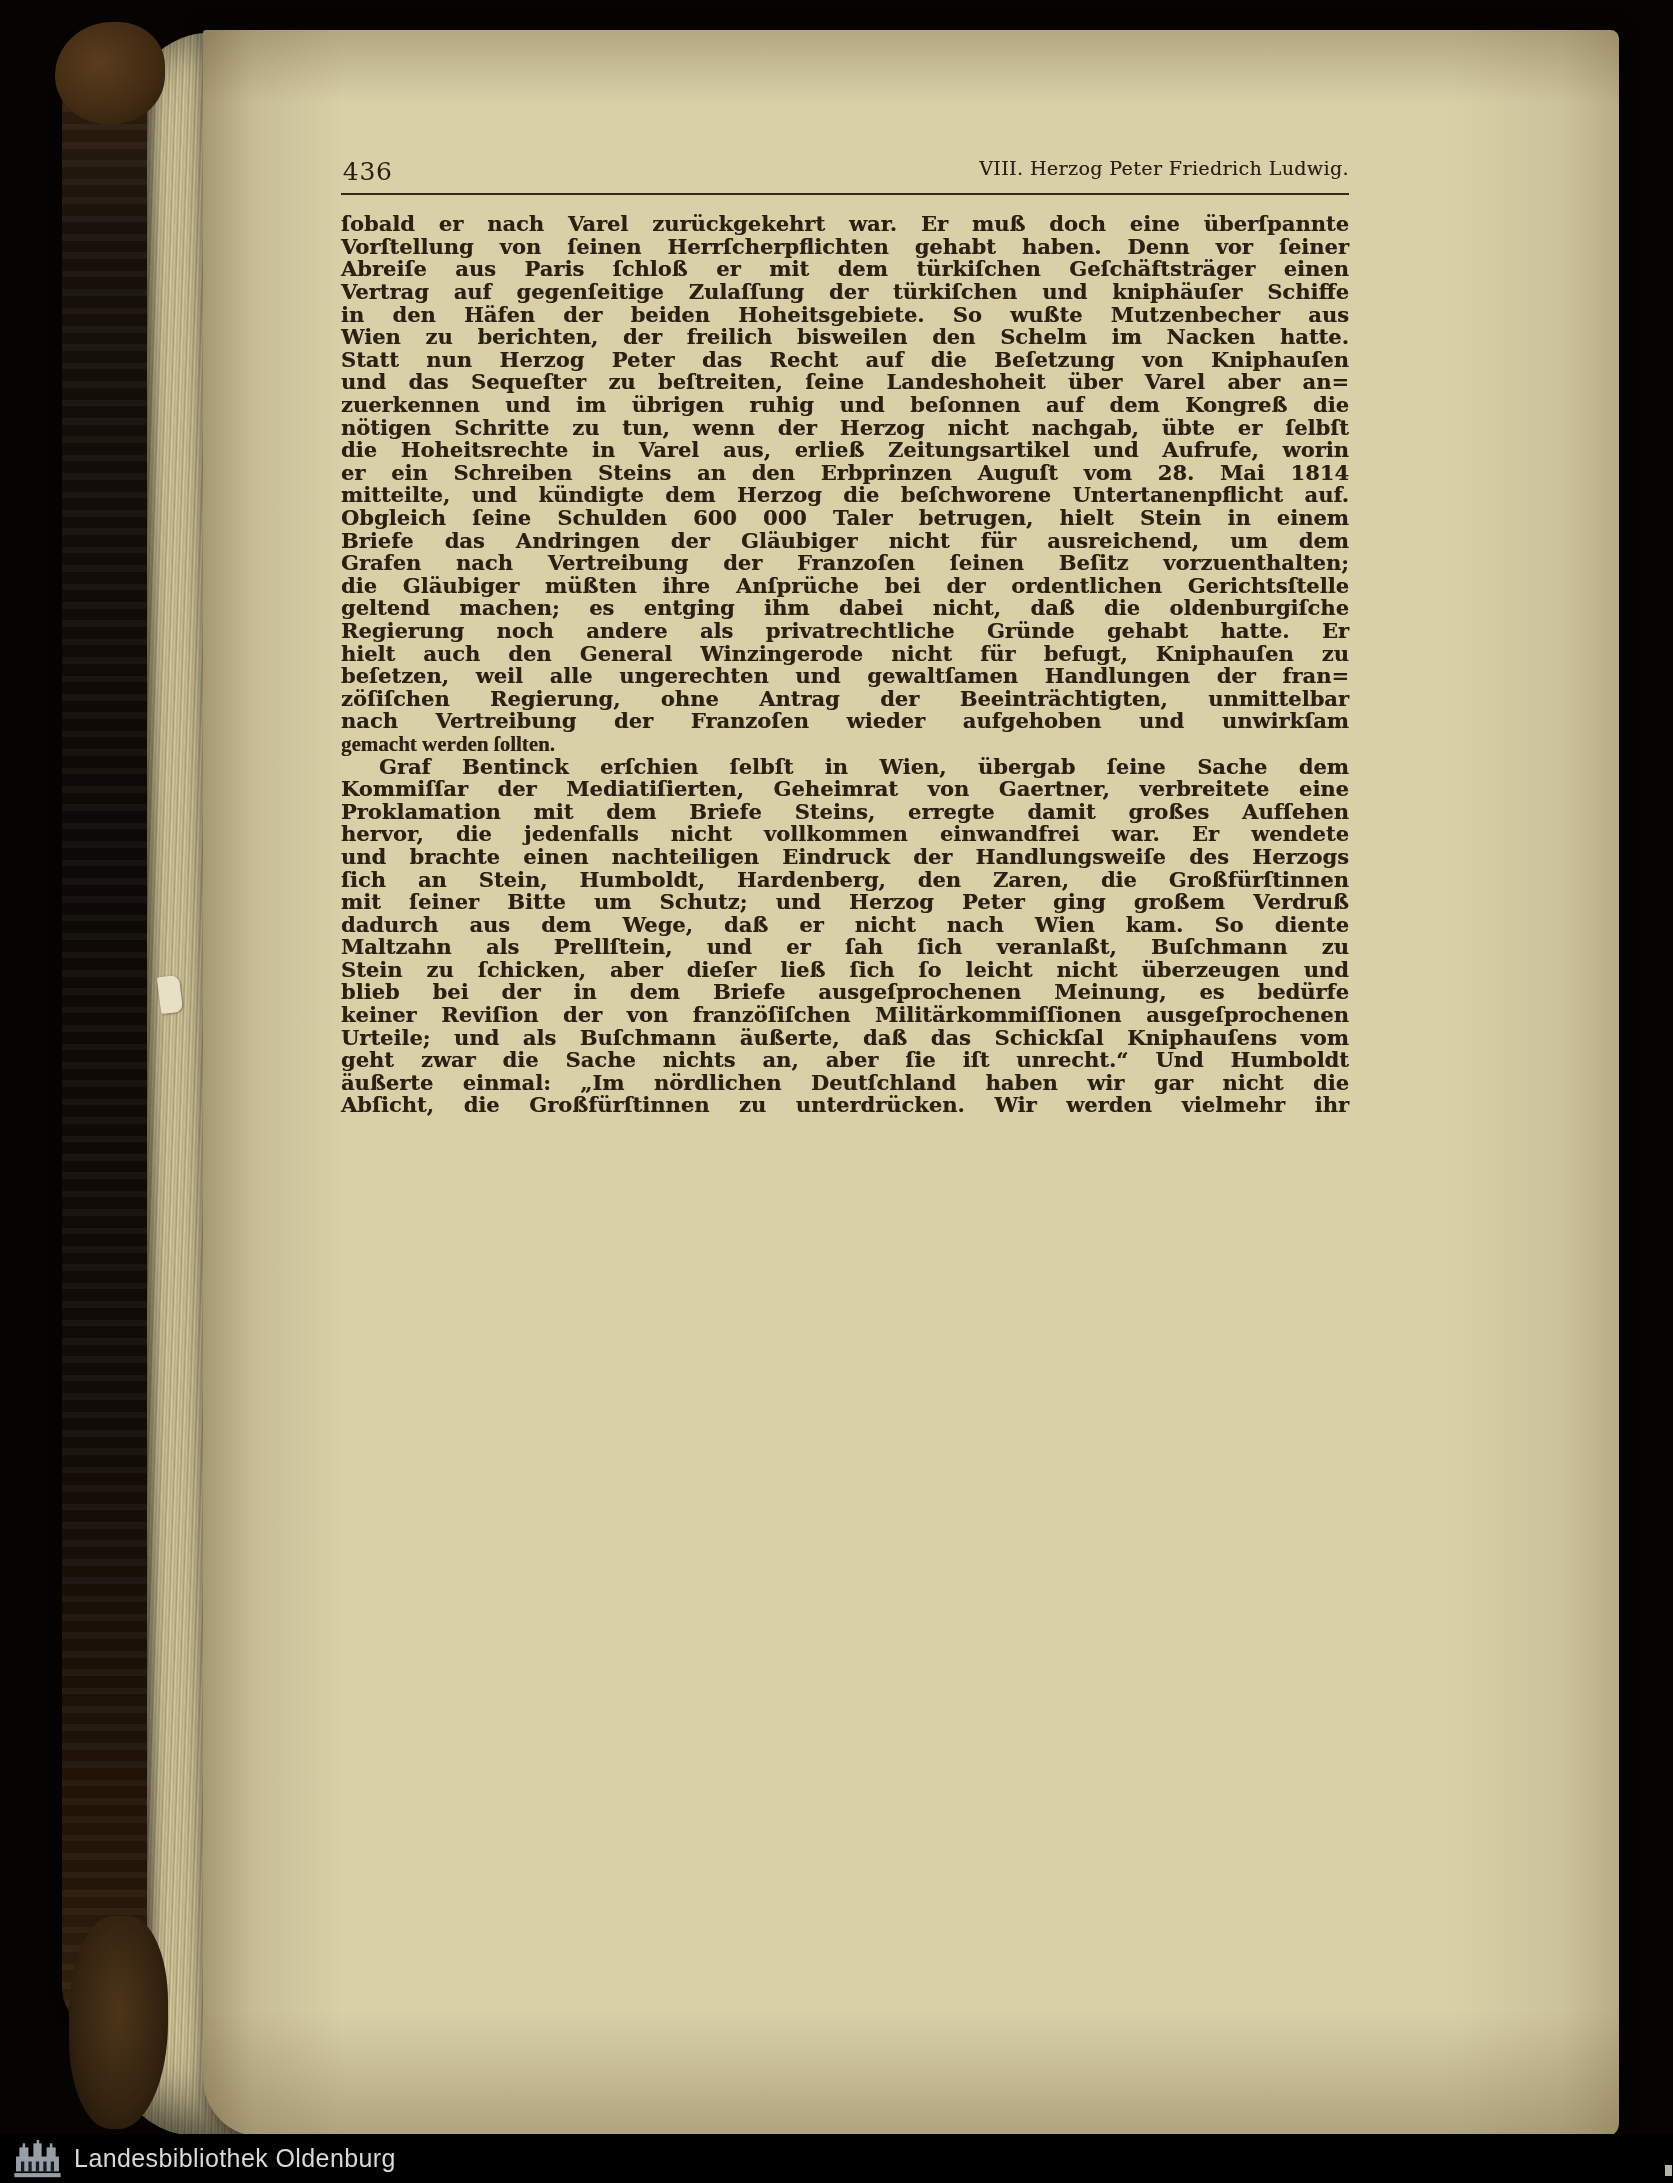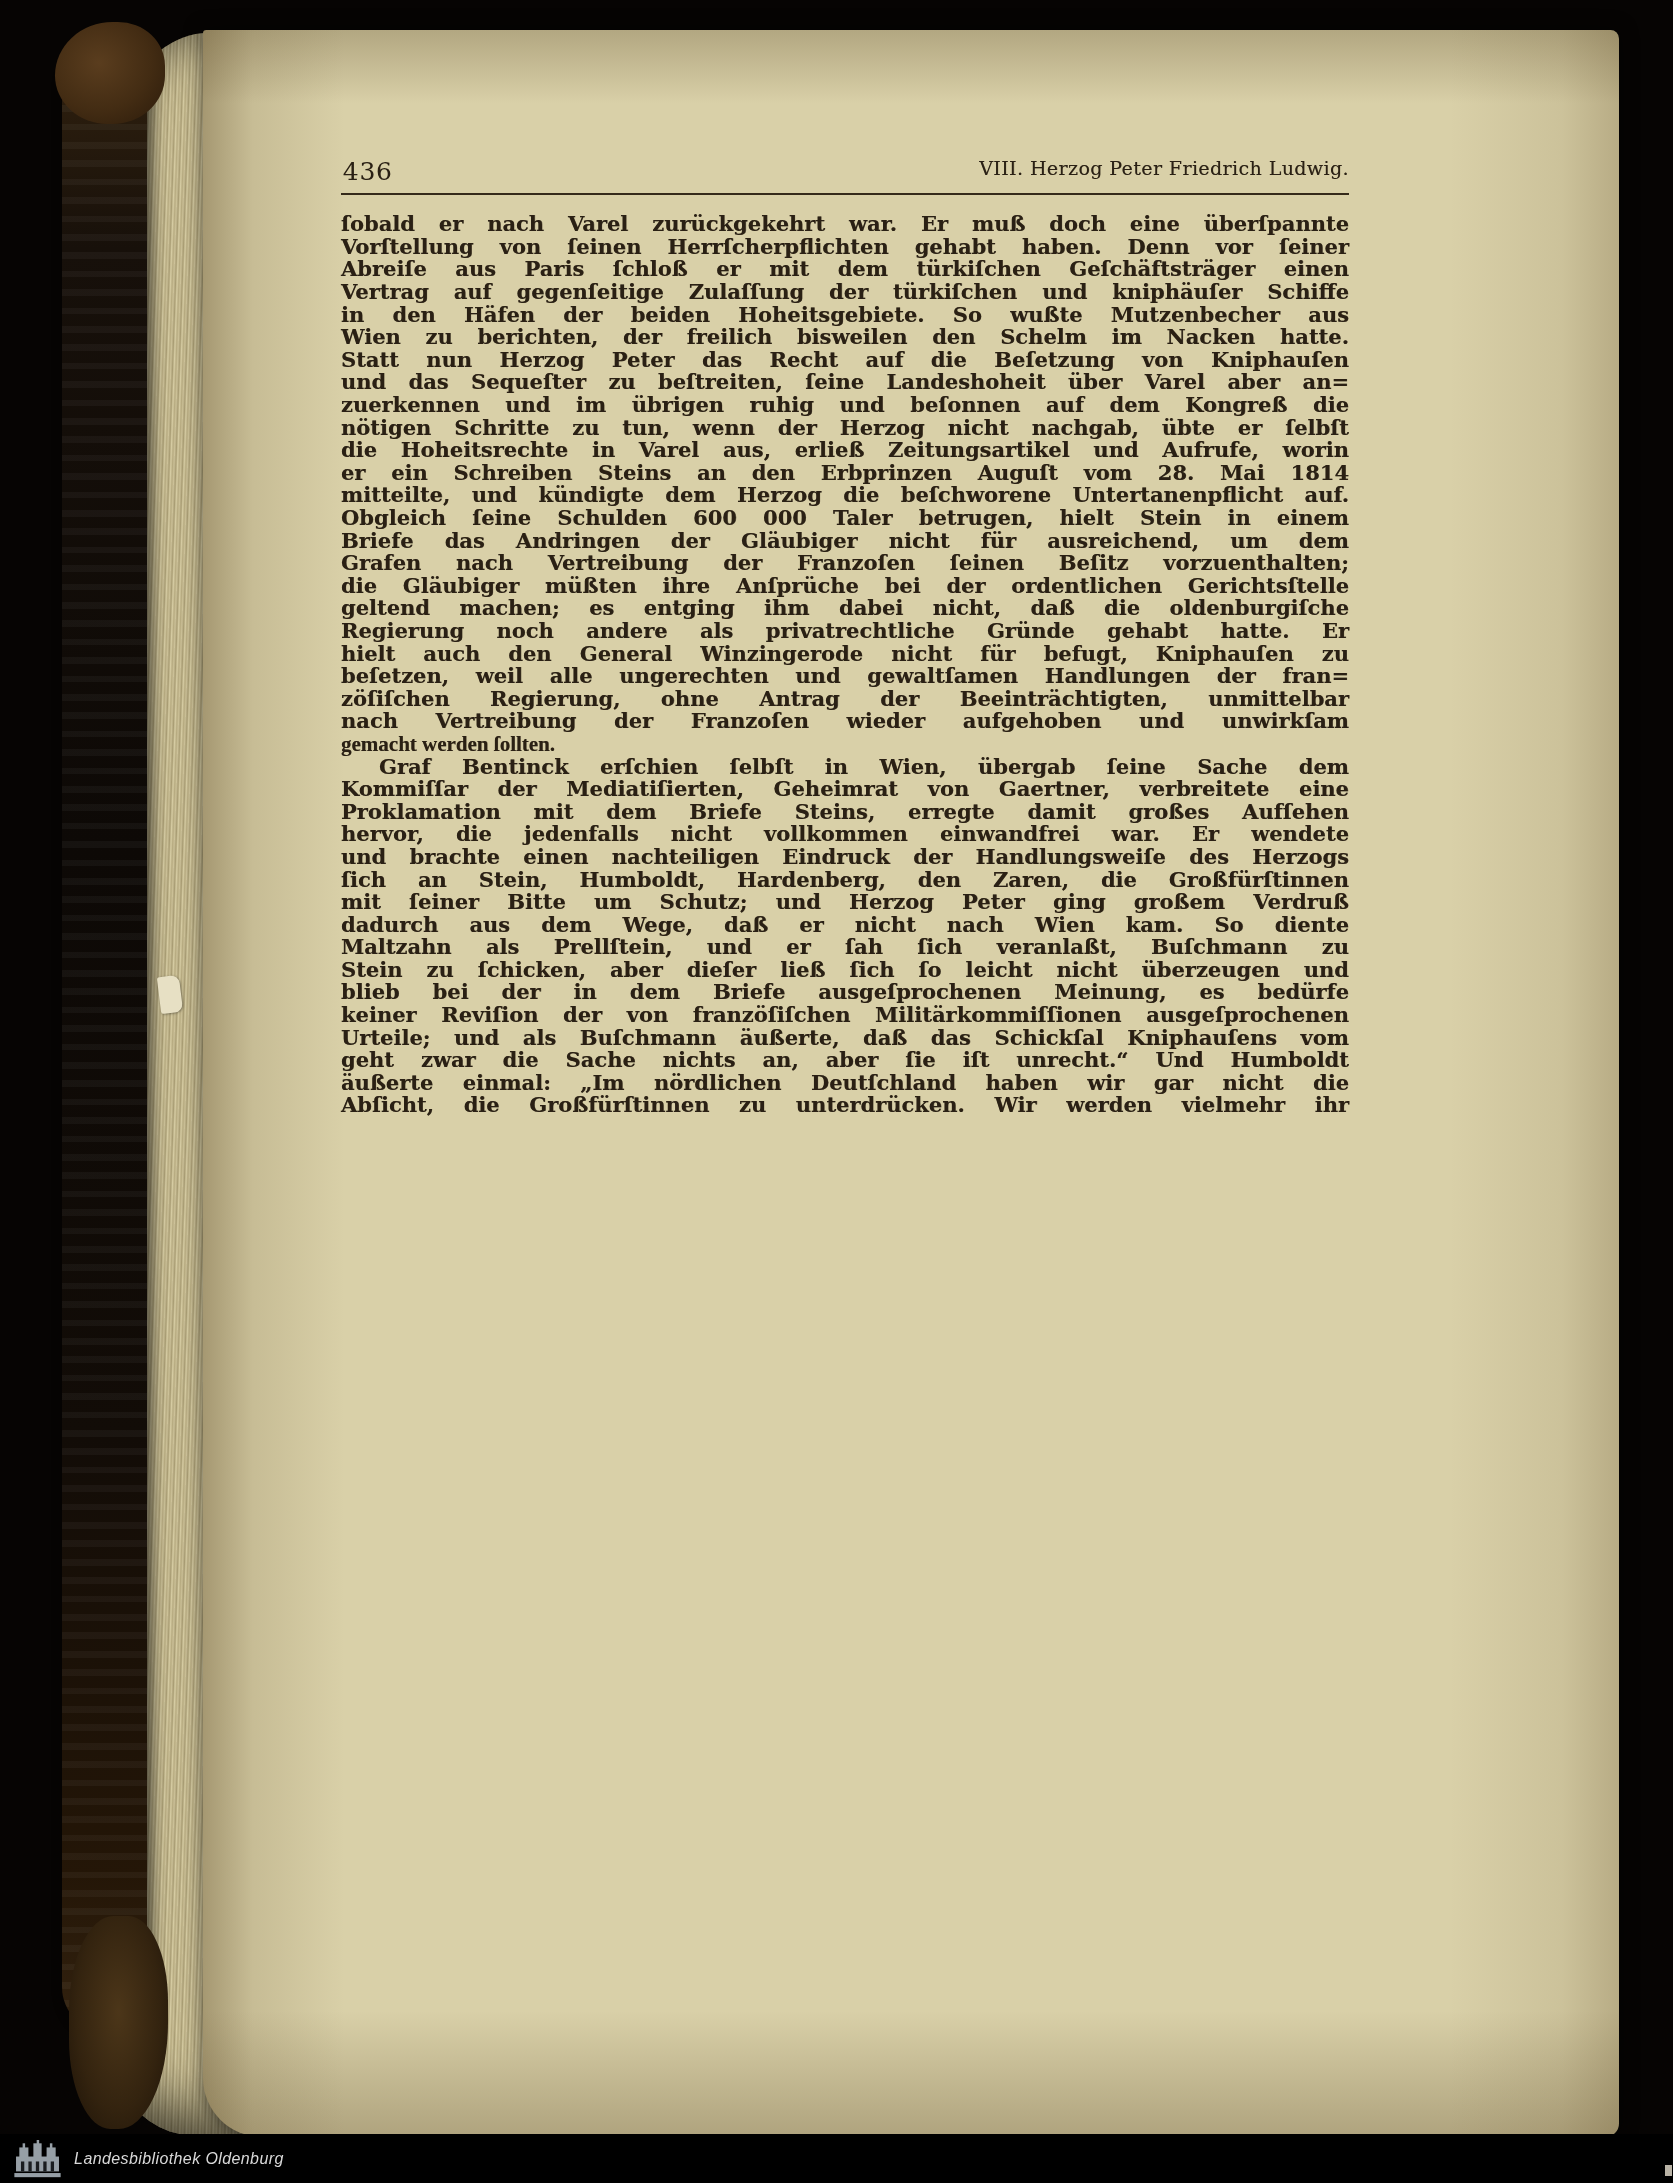--- a/index.html
+++ b/index.html
@@ -92,21 +92,21 @@
   
   .library-bar{
     position:absolute;left:0;bottom:0;width:100%;height:49px;
     display:flex;align-items:center;
     background:#000;
   }
   .library-logo{width:49px;height:38px;margin-left:13.4px;flex:0 0 auto;}
   .library-name{
     margin-left:11.7px;
     font-family:"Liberation Sans", sans-serif;
-    font-size:16px;color:#d9d9d9;letter-spacing:0.4px;font-style:italic;
+    font-size:25px;color:#d9d9d9;letter-spacing:0.4px;
   }
   .speck{
     position:absolute;right:1.7px;bottom:6.7px;width:7.5px;height:11px;
     background:#b9b3a6;
   }
 </style>
 </head>
 <body>
 
 <div class="scene">

